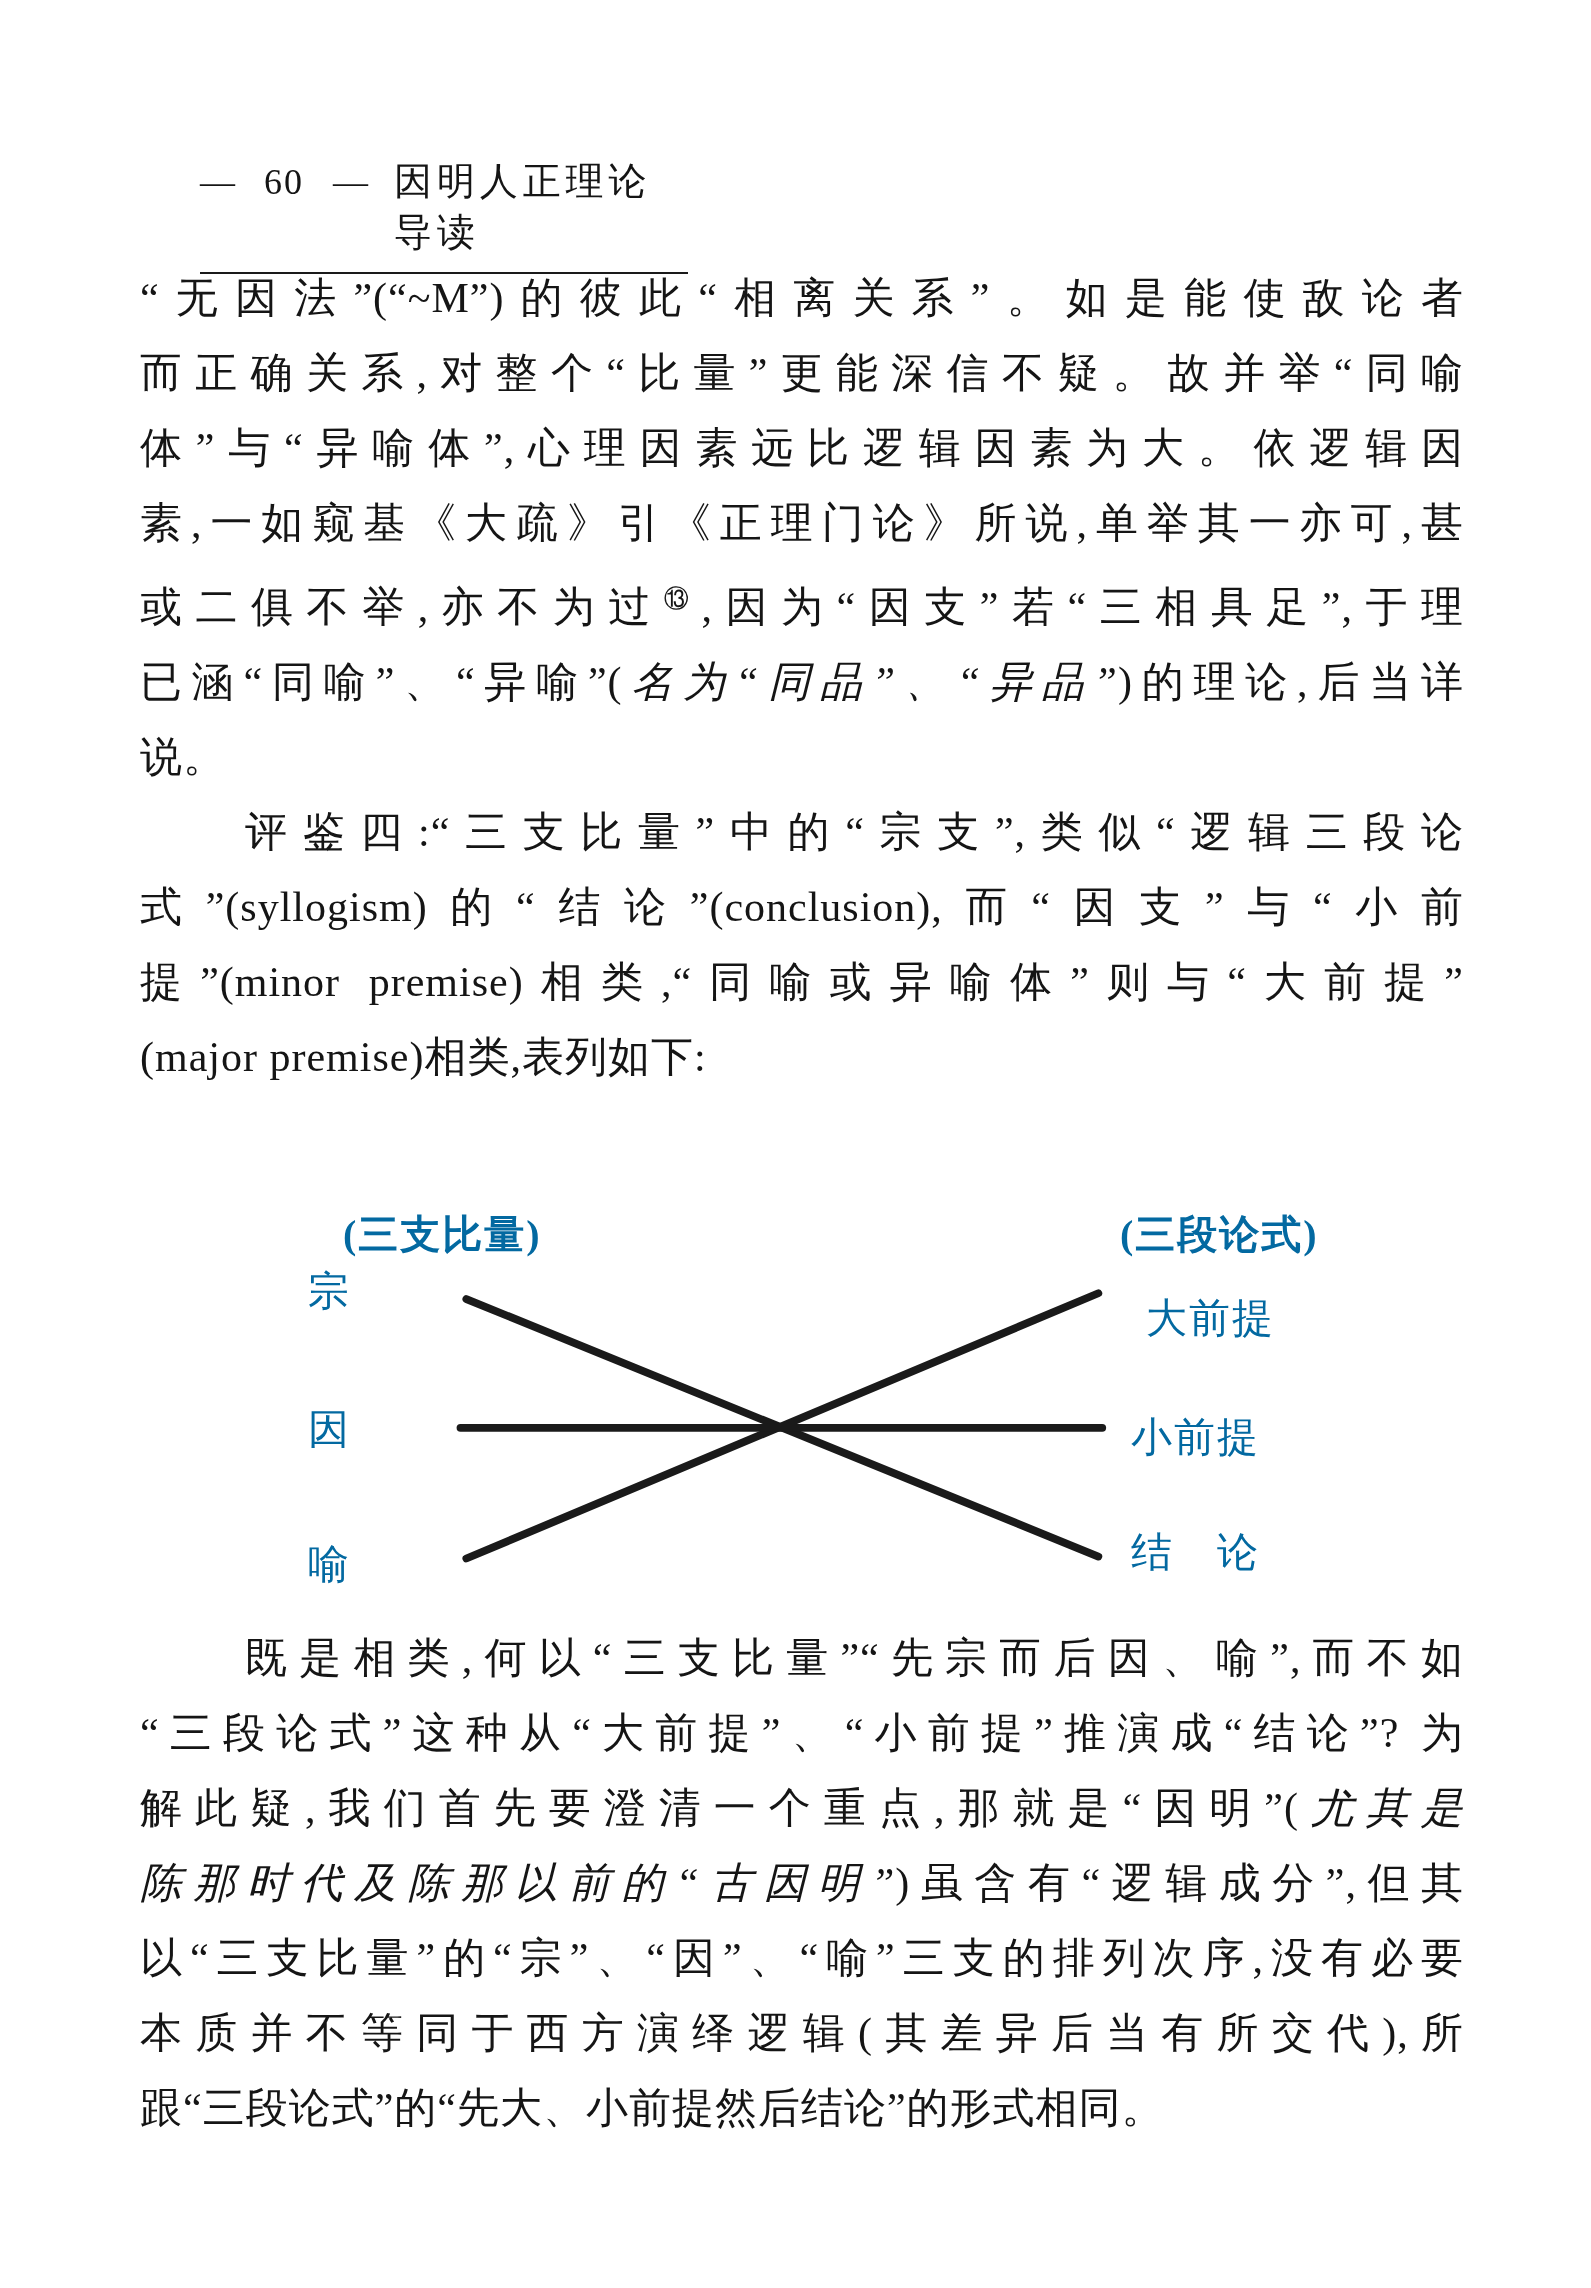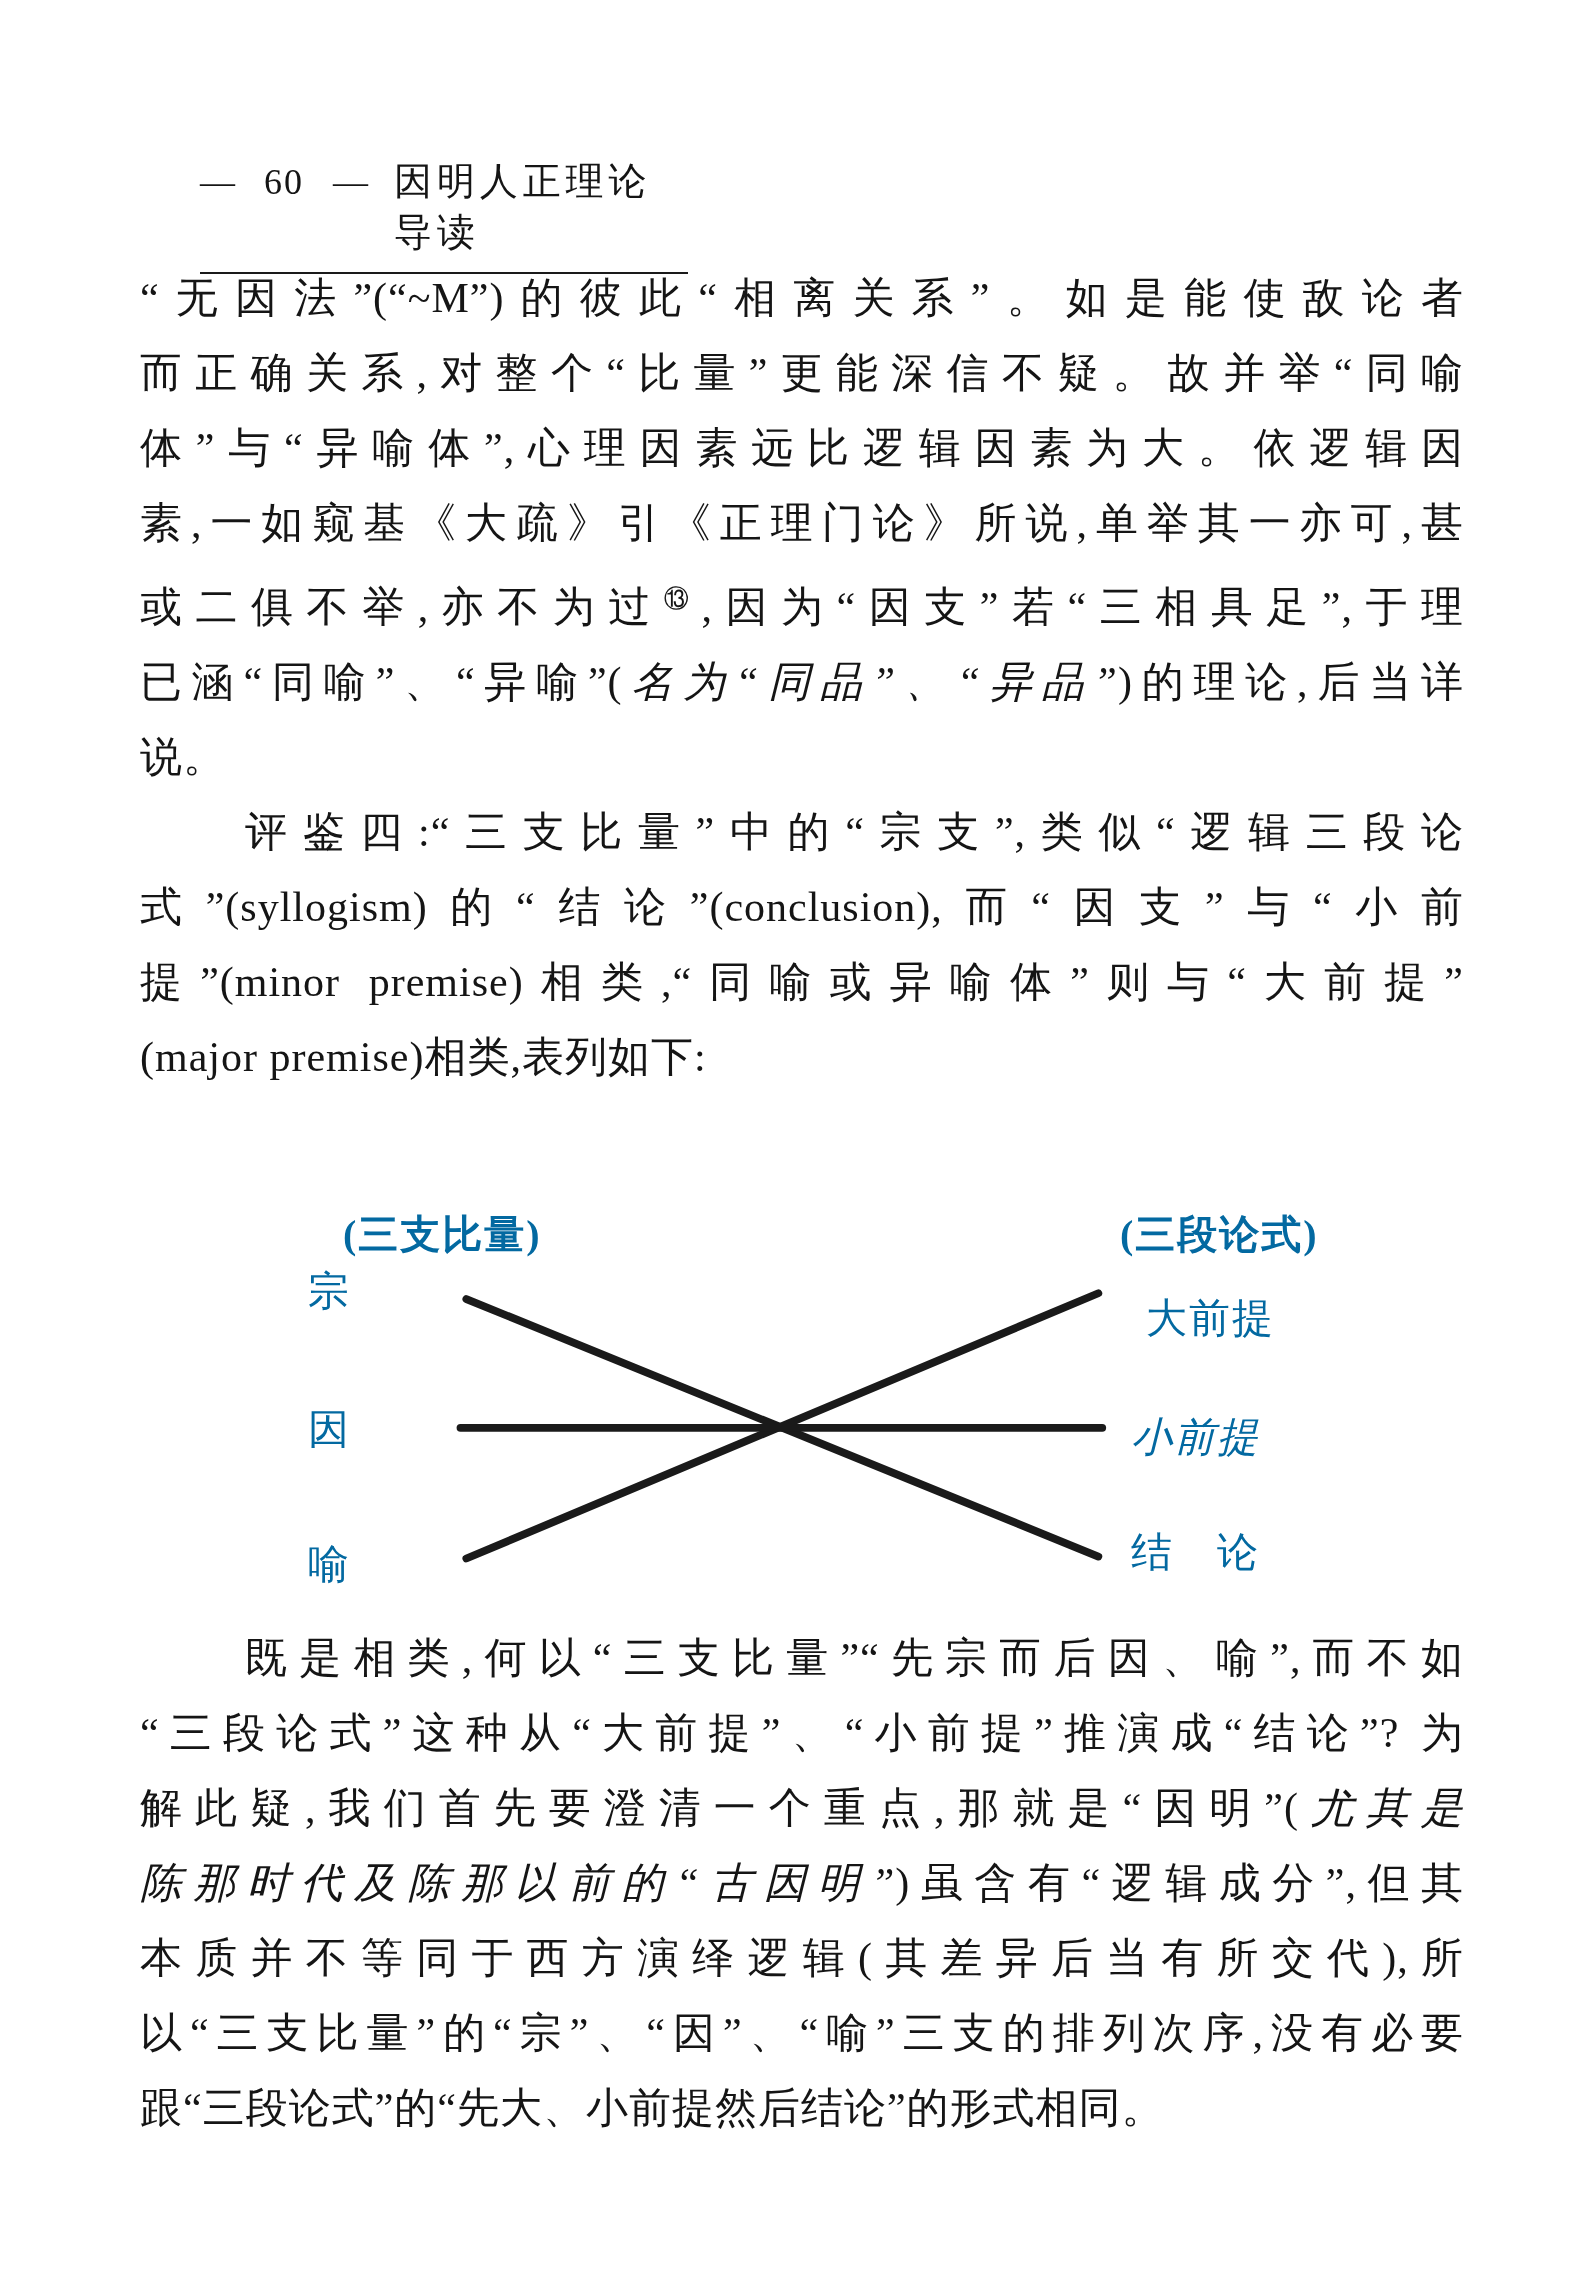--- a/index.html
+++ b/index.html
@@ -36,21 +36,21 @@
   .fn{font-size:25px;vertical-align:13.7px;letter-spacing:0;}
   
   .dlabel{position:absolute;font-size:41px;letter-spacing:2px;color:#0369a1;white-space:nowrap;}
   .dhead{font-weight:700;font-size:40px;}
   #dl-sys-left{left:343px;top:1207px;}
   #dl-sys-right{left:1120px;top:1207px;}
   #dl-zong{left:308px;top:1264px;}
   #dl-yin{left:308px;top:1402px;}
   #dl-yu{left:308px;top:1537px;}
   #dr-major{left:1131px;top:1291px;margin-left:15px;}
-  #dr-minor{left:1131px;top:1410px;font-style:italic;}
+  #dr-minor{left:1131px;top:1410px;}
   #dr-concl{left:1131px;top:1525px;}
   svg.overlay{position:absolute;left:0;top:0;pointer-events:none;}
 </style>
 </head>
 <body>
 
 <div class="page">
 
   <div class="header">
     <span class="dash">—</span>
@@ -95,20 +95,20 @@
       <line x1="472" y1="1464" x2="1130" y2="1464" stroke="#1a1a1a" stroke-width="8" stroke-linecap="round"></line>
     </svg>
   </div>
 
   <div id="body-bottom" class="bodyblock">
       <div class="para indent">
         <div class="line"><span>既是相类,何以“三支比量”“先宗而后因、喻”,而不如</span></div>
         <div class="line"><span>“三段论式”这种从“大前提”、“小前提”推演成“结论”? 为</span></div>
         <div class="line"><span>解此疑,我们首先要澄清一个重点,那就是“因明”(</span><span class="kai">尤其是</span></div>
         <div class="line"><span class="kai">陈那时代及陈那以前的“古因明”</span><span>)虽含有“逻辑成分”,但其</span></div>
+        <div class="line"><span>以“三支比量”的“宗”、“因”、“喻”三支的排列次序,没有必要</span></div>
         <div class="line"><span>本质并不等同于西方演绎逻辑(其差异后当有所交代),所</span></div>
-        <div class="line"><span>以“三支比量”的“宗”、“因”、“喻”三支的排列次序,没有必要</span></div>
         <div class="line last"><span>跟“三段论式”的“先大、小前提然后结论”的形式相同。</span></div>
       </div>
     </div>
 
 </div>
 
 
 </body></html>

